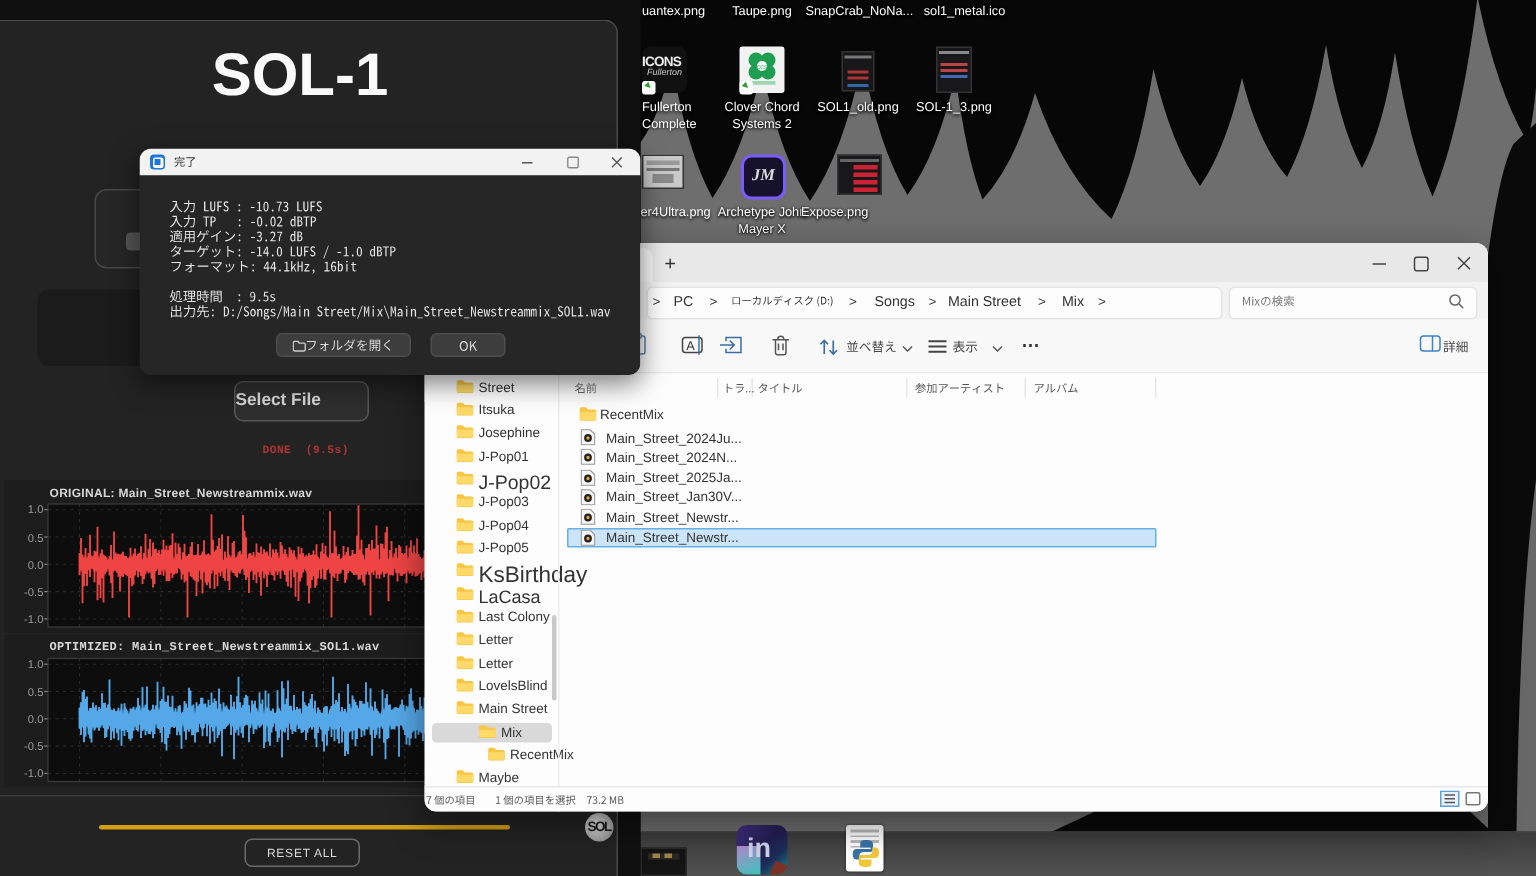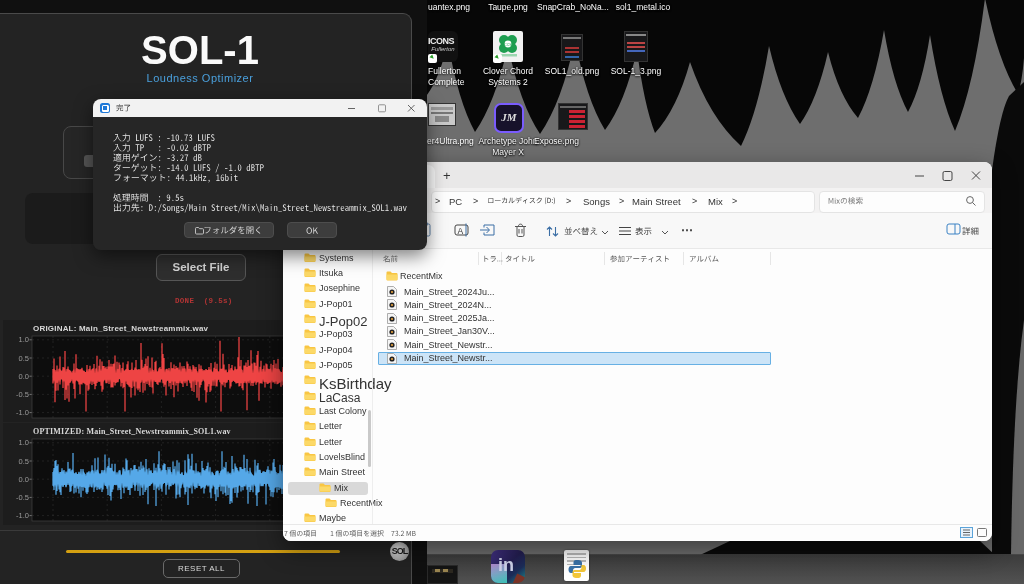--- a/index.html
+++ b/index.html
@@ -90,26 +90,25 @@
     <div style="margin:2px 8px 0 3px;height:1.5px;background:#bbb"></div>
 <svg width="22" height="20" style="position:absolute;left:2px;top:9px">
       <path d="M11 1 C7.5 1 7.5 2.5 7.5 4 V6 H14.5 V7 H5 C3 7 2.5 9 2.5 10.5 C2.5 12 3 14 5 14 H7 V11.5 C7 9.5 8.5 9 10 9 H14 C15.5 9 16 8 16 6.5 V4 C16 2.5 15.5 1 11 1 Z" fill="#3a72a8"></path>
       <path d="M11.5 19 C15 19 15 17.5 15 16 V14 H8 V13 H17.5 C19.5 13 20 11 20 9.5 C20 8 19.5 6 17.5 6 H15.5 V8.5 C15.5 10.5 14 11 12.5 11 H8.5 C7 11 6.5 12 6.5 13.5 V16 C6.5 17.5 7 19 11.5 19 Z" fill="#f3c73a"></path>
     </svg>
   </div>
 
 <div class="abs" style="left:0;top:0;width:427px;height:584px;background:#101010">
  <div class="abs" style="left:0;top:13px;width:412px;height:571px;background:#232323;border-top:1px solid #4a4a4a;border-right:1px solid #4a4a4a;border-radius:0 9px 0 0">
   <div class="abs" style="left:0;top:14px;width:400px;text-align:center;font-size:40px;font-weight:bold;color:#fafafa;letter-spacing:0px">SOL-1</div>
-  <div class="abs" style="left:0;top:58px;width:400px;text-align:center;font-size:11px;color:#4aa0dd;letter-spacing:0.5px">Loudness Optimizer</div>
   <div class="abs" style="left:63px;top:112px;width:120px;height:53px;border:1px solid #484848;border-radius:8px;background:#262626">
     <div class="abs" style="left:20px;top:28px;width:14px;height:12px;background:#555;border-radius:3px"></div>
       </div>
   <div class="abs" style="left:25px;top:179px;width:120px;height:51px;background:#1b1b1b;border-radius:8px"></div>
-  <div class="abs" style="left:156px;top:240px;width:90px;height:27px;background:#2e2e2e;border:1px solid #565656;border-radius:6px;text-align:center;line-height:25px;font-size:11.5px;font-weight:bold;color:#d5d5d5">Select File</div>
+  <div class="abs" style="left:156px;top:240px;width:90px;height:27px;background:#2e2e2e;border:1px solid #565656;border-radius:6px;text-align:left;line-height:25px;font-size:11.5px;font-weight:bold;color:#d5d5d5">Select File</div>
   <div class="abs" style="left:175px;top:283px;font-size:7.5px;font-weight:bold;color:#b13434;font-family:'Liberation Mono',monospace;letter-spacing:.3px">DONE&nbsp;&nbsp;(9.5s)</div>
  </div>
  <div style="position:absolute;left:3px;top:320px;width:406px;height:102px;background:#1d1d1d">
 <div style="position:absolute;left:30px;top:4px;font-size:8px;font-weight:bold;color:#d8d8d8;font-family:'Liberation Sans',sans-serif;letter-spacing:.2px">ORIGINAL: Main_Street_Newstreammix.wav</div>
 <div style="position:absolute;left:8px;top:15.4px;width:18px;text-align:right;font-size:7.5px;color:#9a9a9a;font-family:'Liberation Sans',sans-serif">1.0</div>
       <div style="position:absolute;left:8px;top:33.6px;width:18px;text-align:right;font-size:7.5px;color:#9a9a9a;font-family:'Liberation Sans',sans-serif">0.5</div>
       <div style="position:absolute;left:8px;top:51.8px;width:18px;text-align:right;font-size:7.5px;color:#9a9a9a;font-family:'Liberation Sans',sans-serif">0.0</div>
       <div style="position:absolute;left:8px;top:70.0px;width:18px;text-align:right;font-size:7.5px;color:#9a9a9a;font-family:'Liberation Sans',sans-serif">-0.5</div>
       <div style="position:absolute;left:8px;top:88.2px;width:18px;text-align:right;font-size:7.5px;color:#9a9a9a;font-family:'Liberation Sans',sans-serif">-1.0</div>
 <svg width="406" height="102" style="position:absolute;left:0;top:0;overflow:visible" viewBox="0 320 406 102">
@@ -130,21 +129,21 @@
         <line x1="212.6" x2="212.6" y1="336" y2="418" stroke="#2b2b2b" stroke-width="0.7" stroke-dasharray="2,3"></line>
         <line x1="266.8" x2="266.8" y1="336" y2="418" stroke="#2b2b2b" stroke-width="0.7" stroke-dasharray="2,3"></line>
         <line x1="321" x2="321" y1="336" y2="418" stroke="#2b2b2b" stroke-width="0.7" stroke-dasharray="2,3"></line>
         <line x1="375.2" x2="375.2" y1="336" y2="418" stroke="#2b2b2b" stroke-width="0.7" stroke-dasharray="2,3"></line>
         <path d="M50 368.9V383.5M51 358.6V379.9M52 369.9V402.2M53 372.2V390.8M54 365.4V382.5M55 372.5V390.6M56 368.7V379.7M57 356.5V384.6M58 370.5V378.9M59 371.2V379.5M60 367.1V388.1M61 367.6V380.2M62 351.1V400.1M63 372.3V389.8M64 369.0V398.6M65 366.4V385.5M66 369.8V401.7M67 370.6V382.8M68 371.5V381.3M69 373.6V378.9M70 370.8V383.6M71 363.4V388.9M72 373.5V398.6M73 354.3V380.3M74 368.3V380.4M75 369.6V381.6M76 369.2V384.5M77 370.1V394.3M78 369.1V384.3M79 367.8V384.6M80 370.7V382.4M81 370.7V383.3M82 372.1V384.2M83 371.9V411.6M84 365.1V385.3M85 371.9V390.8M86 369.0V389.6M87 365.7V383.7M88 371.0V380.2M89 369.3V384.9M90 368.5V381.1M91 364.1V384.0M92 373.4V389.3M93 368.6V386.1M94 355.8V382.9M95 372.8V380.2M96 365.8V382.1M97 359.3V381.0M98 371.3V385.8M99 361.6V391.7M100 366.1V389.4M101 365.9V380.6M102 368.6V379.2M103 366.8V383.3M104 369.6V383.2M105 366.4V379.3M106 359.9V383.9M107 366.5V379.3M108 363.7V387.5M109 366.6V387.3M110 363.9V387.4M111 363.4V381.8M112 355.5V385.4M113 373.2V383.0M114 361.7V382.1M115 369.6V382.2M116 362.4V378.7M117 364.8V379.3M118 373.6V386.4M119 368.1V382.8M120 362.5V388.3M121 371.1V387.1M122 370.6V411.6M123 369.3V380.6M124 364.3V384.1M125 361.3V384.9M126 370.1V386.4M127 370.3V387.2M128 369.8V397.4M129 362.6V387.9M130 370.5V380.1M131 370.0V386.4M132 367.6V395.6M133 360.1V380.9M134 369.6V388.4M135 370.0V390.2M136 369.0V388.4M137 370.5V392.1M138 342.9V382.4M139 359.8V379.4M140 367.9V392.7M141 366.5V382.8M142 363.9V390.6M143 358.6V381.1M144 366.0V384.1M145 356.3V380.1M146 373.6V385.3M147 367.7V387.1M148 372.2V378.9M149 357.4V387.4M150 370.0V393.4M151 372.2V379.7M152 362.0V381.7M153 360.7V381.8M154 371.9V384.0M155 371.2V385.0M156 368.2V381.5M157 367.1V382.4M158 369.6V379.7M159 343.3V378.8M160 353.9V383.3M161 358.1V386.7M162 372.7V384.8M163 369.2V395.4M164 368.8V381.1M165 370.9V379.9M166 368.0V386.6M167 372.0V383.0M168 362.3V388.9M169 368.2V380.6M170 368.6V384.9M171 364.4V397.2M172 369.4V380.7M173 366.1V385.6M174 368.1V382.9M175 367.6V391.4M176 370.6V383.3M177 362.4V380.3M178 372.0V383.1M179 366.2V383.7M180 368.8V387.0M181 366.1V380.2M182 368.4V383.3M183 372.8V380.3M184 361.4V385.9M185 363.7V379.5M186 369.2V380.6M187 366.2V383.3M188 369.5V387.8M189 372.5V391.0M190 364.9V380.2M191 366.5V391.9M192 369.1V379.4M193 366.9V384.9M194 371.2V397.8M195 373.6V380.9M196 364.3V400.7M197 369.5V387.6M198 365.4V385.1M199 368.9V381.5M200 371.4V379.1M201 370.1V380.7M202 371.0V390.3M203 368.9V402.4M204 370.3V392.2M205 370.0V386.6M206 367.0V384.1M207 370.3V391.9M208 362.9V390.4M209 371.4V385.7M210 372.8V379.7M211 367.7V385.8M212 362.2V378.9M213 369.3V386.2M214 363.8V386.5M215 371.2V380.0M216 372.0V379.1M217 340.8V382.2M218 369.0V411.6M219 368.7V384.3M220 353.7V385.4M221 364.4V381.8M222 370.9V387.3M223 369.4V382.5M224 373.0V382.4M225 372.0V379.5M226 364.0V379.9M227 370.8V388.5M228 367.9V386.5M229 364.9V382.0M230 370.5V380.3M231 370.8V380.9M232 366.6V382.0M233 369.5V383.4M234 369.5V383.2M235 357.2V383.1M236 336.9V386.5M237 366.3V386.0M238 359.9V383.3M239 369.7V388.2M240 373.4V390.3M241 365.5V383.0M242 365.4V380.7M243 362.6V383.2M244 366.9V410.3M245 360.0V380.8M246 365.9V383.3M247 365.6V379.7M248 350.3V385.7M249 363.4V383.1M250 373.5V385.9M251 362.4V382.8M252 362.7V380.8M253 365.7V384.8M254 354.9V382.6M255 351.1V381.5M256 373.1V400.8M257 366.7V383.5M258 360.7V383.1M259 372.6V383.7M260 369.0V378.9M261 365.4V381.8M262 372.4V387.6M263 363.4V381.6M264 364.3V383.8M265 368.8V384.0M266 369.8V382.9M267 368.8V381.9M268 363.7V388.8M269 372.9V379.9M270 365.0V382.5M271 360.1V381.5M272 368.5V383.8M273 363.6V380.6M274 369.1V384.3M275 358.9V384.0M276 369.3V383.0M277 371.3V381.9M278 372.6V386.7M279 372.1V380.1M280 366.9V385.2M281 371.8V384.4M282 367.6V384.5M283 367.7V385.5M284 361.5V381.1M285 369.7V390.5M286 364.4V385.8M287 369.2V385.0M288 369.0V409.3M289 373.1V379.5M290 370.6V385.4M291 366.2V387.7M292 364.0V387.2M293 368.6V384.3M294 354.6V379.7M295 355.0V386.9M296 369.0V382.9M297 370.4V383.2M298 371.4V384.9M299 371.2V379.4M300 366.4V411.6M301 369.9V381.2M302 364.1V396.6M303 368.7V386.9M304 370.2V387.7M305 372.3V389.8M306 364.8V389.3M307 368.3V383.1M308 349.0V393.7M309 360.0V378.9M310 336.9V382.8M311 364.8V385.0M312 355.1V396.2M313 368.1V383.9M314 372.7V394.1M315 337.6V382.5M316 371.4V383.3M317 364.9V393.6M318 373.5V385.6M319 369.4V387.4M320 367.2V384.9M321 365.0V382.4M322 362.7V401.1M323 363.6V379.8M324 362.1V380.0M325 366.1V385.6M326 367.5V383.3M327 368.9V384.6M328 368.0V401.2M329 369.1V382.2M330 365.5V381.3M331 372.7V380.3M332 369.9V382.2M333 369.6V382.3M334 364.6V386.7M335 367.7V384.9M336 368.9V381.3M337 361.3V383.7M338 370.9V386.2M339 368.7V384.1M340 363.5V383.0M341 358.2V385.5M342 365.4V386.0M343 365.6V395.1M344 366.5V387.6M345 360.5V384.6M346 337.3V384.6M347 369.8V390.1M348 367.7V381.5M349 361.9V383.3M350 350.5V386.8M351 366.9V395.8M352 369.1V382.9M353 371.0V383.3M354 371.2V385.9M355 363.1V390.1M356 357.2V383.4M357 368.7V395.6M358 370.2V380.0M359 373.0V382.8M360 369.2V382.8M361 365.7V386.3M362 370.3V387.3M363 369.7V385.2M364 369.7V380.1M365 368.5V384.7M366 372.6V381.1M367 369.8V379.6M368 372.0V387.3M369 365.4V385.3M370 371.7V385.3M371 366.8V381.7M372 363.4V387.2M373 370.1V382.6M374 362.6V397.4M375 358.4V380.2" stroke="#ee4444" stroke-width="1.25" fill="none"></path>
         <polygon points="50,368.9 51,368.6 52,369.9 53,372.2 54,368.6 55,372.5 56,368.7 57,368.6 58,370.5 59,371.2 60,368.6 61,368.6 62,368.6 63,372.3 64,369.0 65,368.6 66,369.8 67,370.6 68,371.5 69,373.6 70,370.8 71,368.6 72,373.5 73,368.6 74,368.6 75,369.6 76,369.2 77,370.1 78,369.1 79,368.6 80,370.7 81,370.7 82,372.1 83,371.9 84,368.6 85,371.9 86,369.0 87,368.6 88,371.0 89,369.3 90,368.6 91,368.6 92,373.4 93,368.6 94,368.6 95,372.8 96,368.6 97,368.6 98,371.3 99,368.6 100,368.6 101,368.6 102,368.6 103,368.6 104,369.6 105,368.6 106,368.6 107,368.6 108,368.6 109,368.6 110,368.6 111,368.6 112,368.6 113,373.2 114,368.6 115,369.6 116,368.6 117,368.6 118,373.6 119,368.6 120,368.6 121,371.1 122,370.6 123,369.3 124,368.6 125,368.6 126,370.1 127,370.3 128,369.8 129,368.6 130,370.5 131,370.0 132,368.6 133,368.6 134,369.6 135,370.0 136,369.0 137,370.5 138,368.6 139,368.6 140,368.6 141,368.6 142,368.6 143,368.6 144,368.6 145,368.6 146,373.6 147,368.6 148,372.2 149,368.6 150,370.0 151,372.2 152,368.6 153,368.6 154,371.9 155,371.2 156,368.6 157,368.6 158,369.6 159,368.6 160,368.6 161,368.6 162,372.7 163,369.2 164,368.8 165,370.9 166,368.6 167,372.0 168,368.6 169,368.6 170,368.6 171,368.6 172,369.4 173,368.6 174,368.6 175,368.6 176,370.6 177,368.6 178,372.0 179,368.6 180,368.8 181,368.6 182,368.6 183,372.8 184,368.6 185,368.6 186,369.2 187,368.6 188,369.5 189,372.5 190,368.6 191,368.6 192,369.1 193,368.6 194,371.2 195,373.6 196,368.6 197,369.5 198,368.6 199,368.9 200,371.4 201,370.1 202,371.0 203,368.9 204,370.3 205,370.0 206,368.6 207,370.3 208,368.6 209,371.4 210,372.8 211,368.6 212,368.6 213,369.3 214,368.6 215,371.2 216,372.0 217,368.6 218,369.0 219,368.7 220,368.6 221,368.6 222,370.9 223,369.4 224,373.0 225,372.0 226,368.6 227,370.8 228,368.6 229,368.6 230,370.5 231,370.8 232,368.6 233,369.5 234,369.5 235,368.6 236,368.6 237,368.6 238,368.6 239,369.7 240,373.4 241,368.6 242,368.6 243,368.6 244,368.6 245,368.6 246,368.6 247,368.6 248,368.6 249,368.6 250,373.5 251,368.6 252,368.6 253,368.6 254,368.6 255,368.6 256,373.1 257,368.6 258,368.6 259,372.6 260,369.0 261,368.6 262,372.4 263,368.6 264,368.6 265,368.8 266,369.8 267,368.8 268,368.6 269,372.9 270,368.6 271,368.6 272,368.6 273,368.6 274,369.1 275,368.6 276,369.3 277,371.3 278,372.6 279,372.1 280,368.6 281,371.8 282,368.6 283,368.6 284,368.6 285,369.7 286,368.6 287,369.2 288,369.0 289,373.1 290,370.6 291,368.6 292,368.6 293,368.6 294,368.6 295,368.6 296,369.0 297,370.4 298,371.4 299,371.2 300,368.6 301,369.9 302,368.6 303,368.7 304,370.2 305,372.3 306,368.6 307,368.6 308,368.6 309,368.6 310,368.6 311,368.6 312,368.6 313,368.6 314,372.7 315,368.6 316,371.4 317,368.6 318,373.5 319,369.4 320,368.6 321,368.6 322,368.6 323,368.6 324,368.6 325,368.6 326,368.6 327,368.9 328,368.6 329,369.1 330,368.6 331,372.7 332,369.9 333,369.6 334,368.6 335,368.6 336,368.9 337,368.6 338,370.9 339,368.7 340,368.6 341,368.6 342,368.6 343,368.6 344,368.6 345,368.6 346,368.6 347,369.8 348,368.6 349,368.6 350,368.6 351,368.6 352,369.1 353,371.0 354,371.2 355,368.6 356,368.6 357,368.7 358,370.2 359,373.0 360,369.2 361,368.6 362,370.3 363,369.7 364,369.7 365,368.6 366,372.6 367,369.8 368,372.0 369,368.6 370,371.7 371,368.6 372,368.6 373,370.1 374,368.6 375,368.6 375,380.2 374,382.8 373,382.6 372,382.8 371,381.7 370,382.8 369,382.8 368,382.8 367,379.6 366,381.1 365,382.8 364,380.1 363,382.8 362,382.8 361,382.8 360,382.8 359,382.8 358,380.0 357,382.8 356,382.8 355,382.8 354,382.8 353,382.8 352,382.8 351,382.8 350,382.8 349,382.8 348,381.5 347,382.8 346,382.8 345,382.8 344,382.8 343,382.8 342,382.8 341,382.8 340,382.8 339,382.8 338,382.8 337,382.8 336,381.3 335,382.8 334,382.8 333,382.3 332,382.2 331,380.3 330,381.3 329,382.2 328,382.8 327,382.8 326,382.8 325,382.8 324,380.0 323,379.8 322,382.8 321,382.4 320,382.8 319,382.8 318,382.8 317,382.8 316,382.8 315,382.5 314,382.8 313,382.8 312,382.8 311,382.8 310,382.8 309,378.9 308,382.8 307,382.8 306,382.8 305,382.8 304,382.8 303,382.8 302,382.8 301,381.2 300,382.8 299,379.4 298,382.8 297,382.8 296,382.8 295,382.8 294,379.7 293,382.8 292,382.8 291,382.8 290,382.8 289,379.5 288,382.8 287,382.8 286,382.8 285,382.8 284,381.1 283,382.8 282,382.8 281,382.8 280,382.8 279,380.1 278,382.8 277,381.9 276,382.8 275,382.8 274,382.8 273,380.6 272,382.8 271,381.5 270,382.5 269,379.9 268,382.8 267,381.9 266,382.8 265,382.8 264,382.8 263,381.6 262,382.8 261,381.8 260,378.9 259,382.8 258,382.8 257,382.8 256,382.8 255,381.5 254,382.6 253,382.8 252,380.8 251,382.8 250,382.8 249,382.8 248,382.8 247,379.7 246,382.8 245,380.8 244,382.8 243,382.8 242,380.7 241,382.8 240,382.8 239,382.8 238,382.8 237,382.8 236,382.8 235,382.8 234,382.8 233,382.8 232,382.0 231,380.9 230,380.3 229,382.0 228,382.8 227,382.8 226,379.9 225,379.5 224,382.4 223,382.5 222,382.8 221,381.8 220,382.8 219,382.8 218,382.8 217,382.2 216,379.1 215,380.0 214,382.8 213,382.8 212,378.9 211,382.8 210,379.7 209,382.8 208,382.8 207,382.8 206,382.8 205,382.8 204,382.8 203,382.8 202,382.8 201,380.7 200,379.1 199,381.5 198,382.8 197,382.8 196,382.8 195,380.9 194,382.8 193,382.8 192,379.4 191,382.8 190,380.2 189,382.8 188,382.8 187,382.8 186,380.6 185,379.5 184,382.8 183,380.3 182,382.8 181,380.2 180,382.8 179,382.8 178,382.8 177,380.3 176,382.8 175,382.8 174,382.8 173,382.8 172,380.7 171,382.8 170,382.8 169,380.6 168,382.8 167,382.8 166,382.8 165,379.9 164,381.1 163,382.8 162,382.8 161,382.8 160,382.8 159,378.8 158,379.7 157,382.4 156,381.5 155,382.8 154,382.8 153,381.8 152,381.7 151,379.7 150,382.8 149,382.8 148,378.9 147,382.8 146,382.8 145,380.1 144,382.8 143,381.1 142,382.8 141,382.8 140,382.8 139,379.4 138,382.4 137,382.8 136,382.8 135,382.8 134,382.8 133,380.9 132,382.8 131,382.8 130,380.1 129,382.8 128,382.8 127,382.8 126,382.8 125,382.8 124,382.8 123,380.6 122,382.8 121,382.8 120,382.8 119,382.8 118,382.8 117,379.3 116,378.7 115,382.2 114,382.1 113,382.8 112,382.8 111,381.8 110,382.8 109,382.8 108,382.8 107,379.3 106,382.8 105,379.3 104,382.8 103,382.8 102,379.2 101,380.6 100,382.8 99,382.8 98,382.8 97,381.0 96,382.1 95,380.2 94,382.8 93,382.8 92,382.8 91,382.8 90,381.1 89,382.8 88,380.2 87,382.8 86,382.8 85,382.8 84,382.8 83,382.8 82,382.8 81,382.8 80,382.4 79,382.8 78,382.8 77,382.8 76,382.8 75,381.6 74,380.4 73,380.3 72,382.8 71,382.8 70,382.8 69,378.9 68,381.3 67,382.8 66,382.8 65,382.8 64,382.8 63,382.8 62,382.8 61,380.2 60,382.8 59,379.5 58,378.9 57,382.8 56,379.7 55,382.8 54,382.5 53,382.8 52,382.8 51,379.9 50,382.8" fill="#ee4444"></polygon>
 <rect x="29" y="336" width="377" height="82" fill="none" stroke="#3c3c3c" stroke-width="0.8"></rect>
 </svg>
     </div>
  <div style="position:absolute;left:3px;top:423px;width:406px;height:102px;background:#1d1d1d">
-<div style="position:absolute;left:30px;top:4px;font-size:8px;font-weight:bold;color:#d8d8d8;font-family:Liberation Serif, serif;letter-spacing:.2px">OPTIMIZED: Main_Street_Newstreammix_SOL1.wav</div>
+<div style="position:absolute;left:30px;top:4px;font-size:8px;font-weight:bold;color:#d8d8d8;font-family:Liberation Mono, monospace;letter-spacing:.2px">OPTIMIZED: Main_Street_Newstreammix_SOL1.wav</div>
 <div style="position:absolute;left:8px;top:15.4px;width:18px;text-align:right;font-size:7.5px;color:#9a9a9a;font-family:'Liberation Sans',sans-serif">1.0</div>
       <div style="position:absolute;left:8px;top:33.6px;width:18px;text-align:right;font-size:7.5px;color:#9a9a9a;font-family:'Liberation Sans',sans-serif">0.5</div>
       <div style="position:absolute;left:8px;top:51.8px;width:18px;text-align:right;font-size:7.5px;color:#9a9a9a;font-family:'Liberation Sans',sans-serif">0.0</div>
       <div style="position:absolute;left:8px;top:70.0px;width:18px;text-align:right;font-size:7.5px;color:#9a9a9a;font-family:'Liberation Sans',sans-serif">-0.5</div>
       <div style="position:absolute;left:8px;top:88.2px;width:18px;text-align:right;font-size:7.5px;color:#9a9a9a;font-family:'Liberation Sans',sans-serif">-1.0</div>
 <svg width="406" height="102" style="position:absolute;left:0;top:0;overflow:visible" viewBox="0 423 406 102">
 <rect x="29" y="439" width="377" height="82" fill="#0d0d0d"></rect>
 <line x1="29" x2="406" y1="442.8" y2="442.8" stroke="#2b2b2b" stroke-width="0.7" stroke-dasharray="2,3"></line>
         <line x1="26.5" x2="29" y1="442.8" y2="442.8" stroke="#888" stroke-width="0.8"></line>
         <line x1="29" x2="406" y1="461.0" y2="461.0" stroke="#2b2b2b" stroke-width="0.7" stroke-dasharray="2,3"></line>
@@ -240,21 +239,21 @@
     <div class="abs" style="left:0;top:87px;width:709px;height:19px;background:#fdfdfd"></div>
     <div class="abs" style="left:195px;top:90px;width:1px;height:13px;background:#e6e6e6"></div>
     <div class="abs" style="left:217.6px;top:90px;width:1px;height:13px;background:#e6e6e6"></div>
     <div class="abs" style="left:321px;top:90px;width:1px;height:13px;background:#e6e6e6"></div>
     <div class="abs" style="left:400px;top:90px;width:1px;height:13px;background:#e6e6e6"></div>
     <div class="abs" style="left:487px;top:90px;width:1px;height:13px;background:#e6e6e6"></div>
     <svg class="abs" style="left:21px;top:90.5px" width="12" height="10">
       <path d="M0.5 1.5 a1 1 0 0 1 1-1 h3 l1.5 1.5 h4.5 a1 1 0 0 1 1 1 v5 a1 1 0 0 1-1 1 h-9 a1 1 0 0 1-1-1 Z" fill="#f9c643"></path>
       <path d="M0.5 3.5 h11 v4 a1 1 0 0 1-1 1 h-9 a1 1 0 0 1-1-1 Z" fill="#fcd968"></path>
     </svg>
-    <div class="abs" style="left:36px;top:90.5px;font-size:9px;color:#333">Systems</div>
+    <div class="abs" style="left:36px;top:90.5px;font-size:9px;color:#333">Street</div>
     <svg class="abs" style="left:21px;top:105.8px" width="12" height="10">
       <path d="M0.5 1.5 a1 1 0 0 1 1-1 h3 l1.5 1.5 h4.5 a1 1 0 0 1 1 1 v5 a1 1 0 0 1-1 1 h-9 a1 1 0 0 1-1-1 Z" fill="#f9c643"></path>
       <path d="M0.5 3.5 h11 v4 a1 1 0 0 1-1 1 h-9 a1 1 0 0 1-1-1 Z" fill="#fcd968"></path>
     </svg>
     <div class="abs" style="left:36px;top:105.8px;font-size:9px;color:#333">Itsuka</div>
     <svg class="abs" style="left:21px;top:121.2px" width="12" height="10">
       <path d="M0.5 1.5 a1 1 0 0 1 1-1 h3 l1.5 1.5 h4.5 a1 1 0 0 1 1 1 v5 a1 1 0 0 1-1 1 h-9 a1 1 0 0 1-1-1 Z" fill="#f9c643"></path>
       <path d="M0.5 3.5 h11 v4 a1 1 0 0 1-1 1 h-9 a1 1 0 0 1-1-1 Z" fill="#fcd968"></path>
     </svg>
     <div class="abs" style="left:36px;top:121.2px;font-size:9px;color:#333">Josephine</div>

